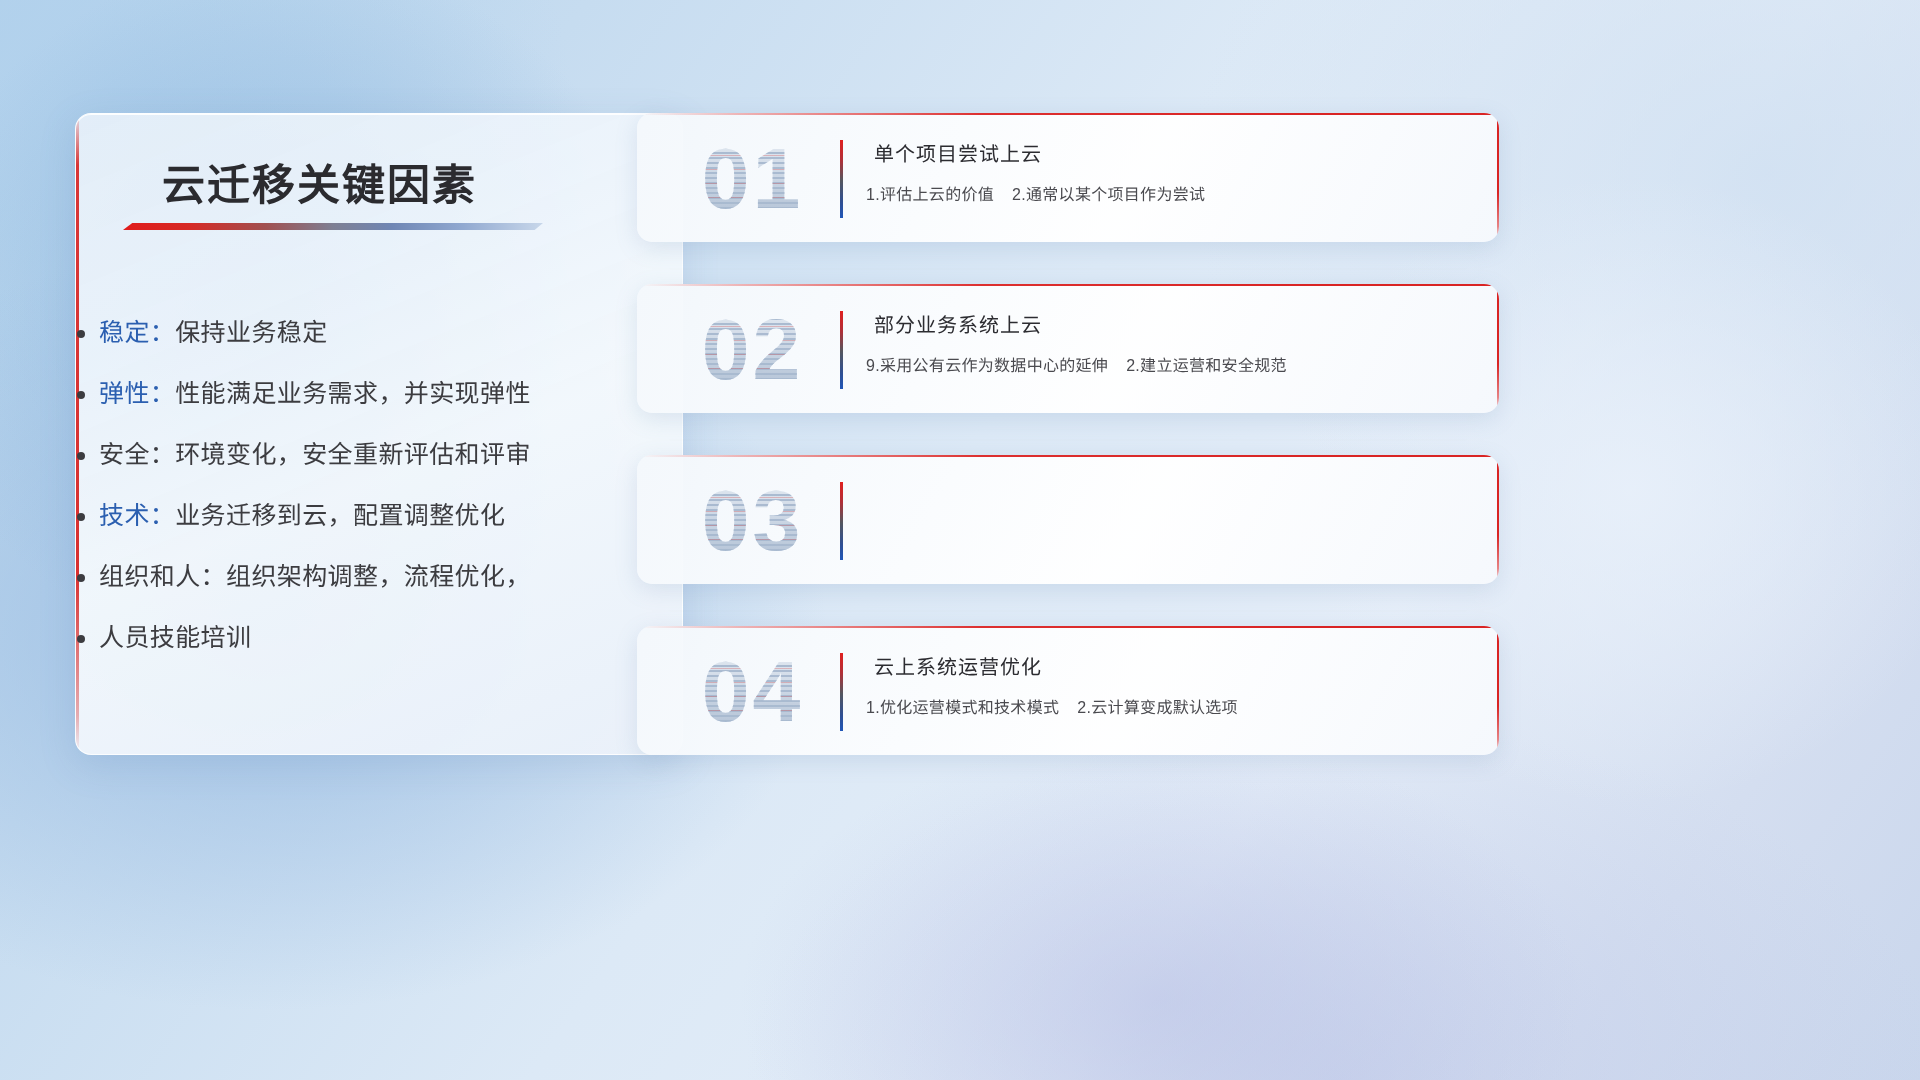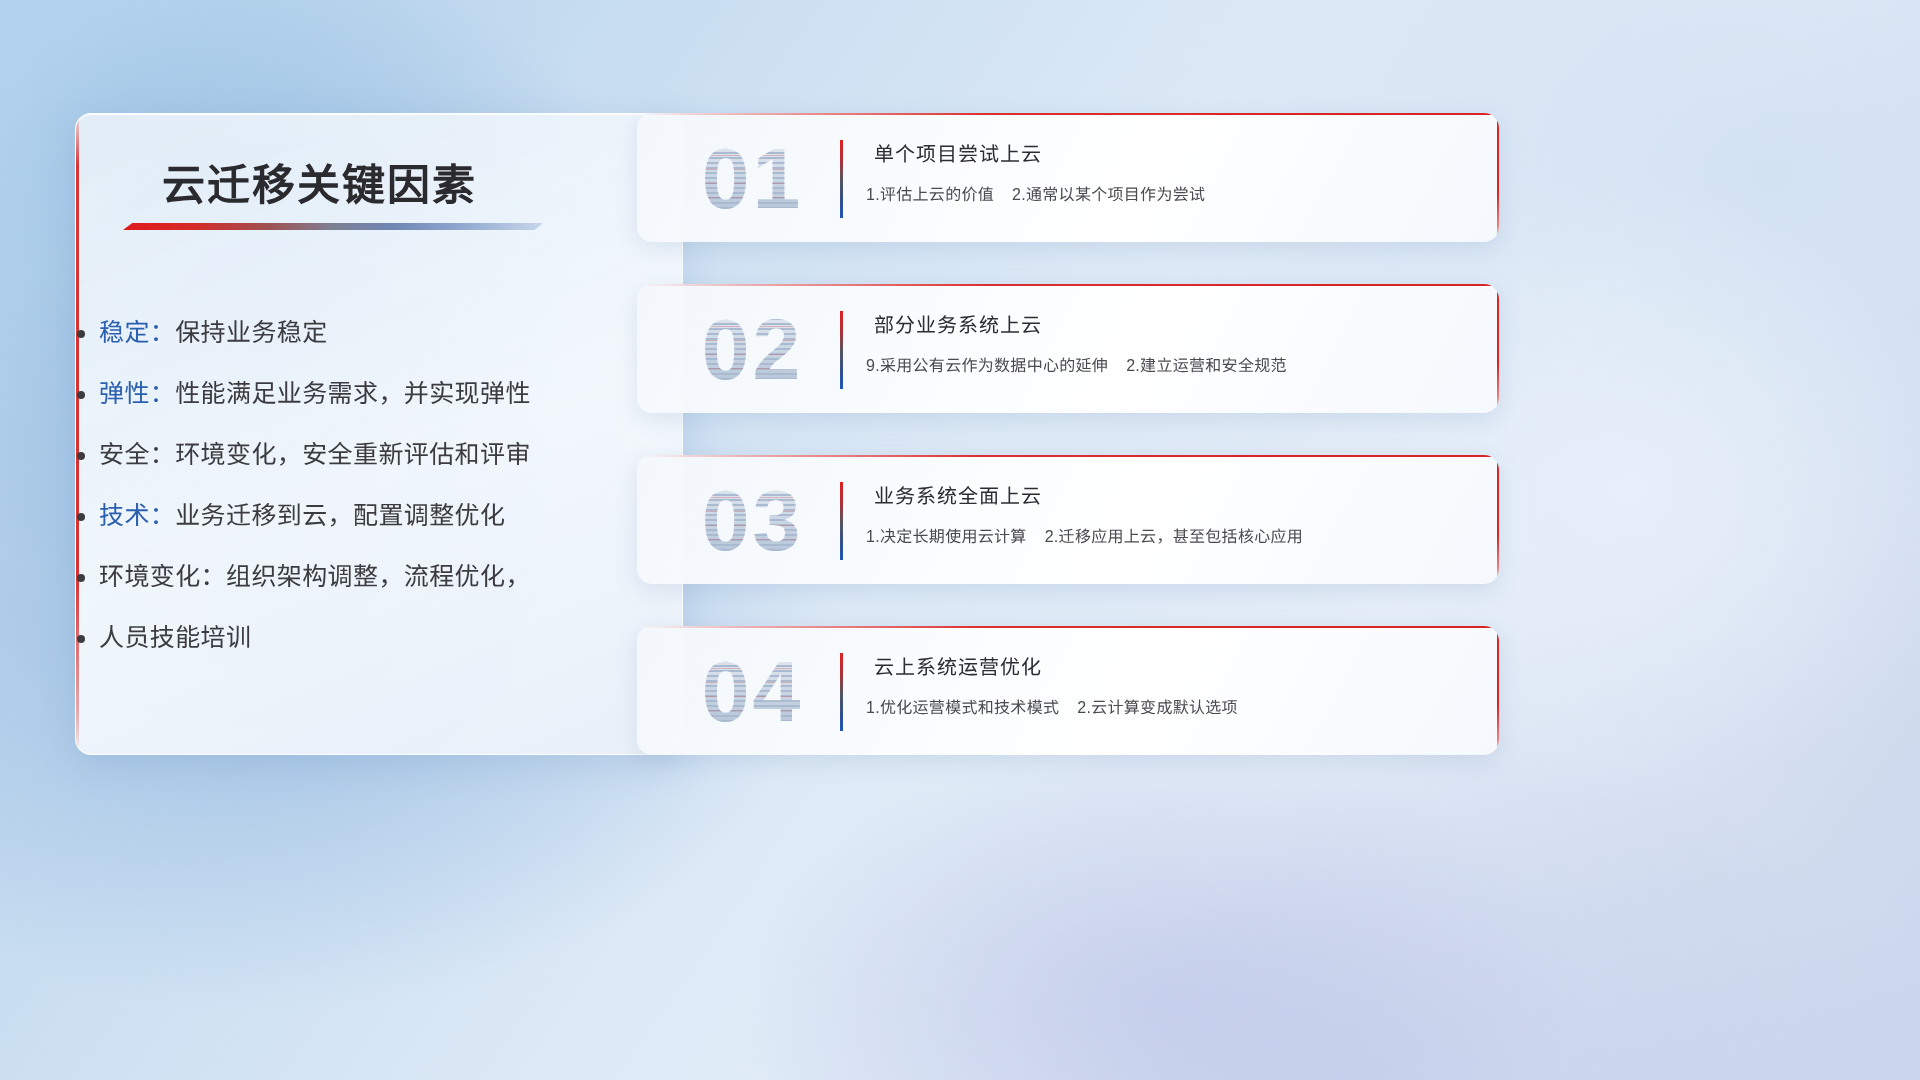--- a/index.html
+++ b/index.html
@@ -219,21 +219,21 @@
   <div class="bg-wash-c"></div>
 
   <section class="left-panel">
     <h1 class="panel-title">云迁移关键因素</h1>
     <div class="panel-rule"></div>
     <ul class="factor-list">
         <li class="factor-row"><span class="factor-key accent">稳定：</span><span class="factor-val">保持业务稳定</span></li>
         <li class="factor-row"><span class="factor-key accent">弹性：</span><span class="factor-val">性能满足业务需求，并实现弹性</span></li>
         <li class="factor-row"><span class="factor-key plain">安全：</span><span class="factor-val">环境变化，安全重新评估和评审</span></li>
         <li class="factor-row"><span class="factor-key accent">技术：</span><span class="factor-val">业务迁移到云，配置调整优化</span></li>
-        <li class="factor-row"><span class="factor-key plain">环境变化：</span><span class="factor-val">组织架构调整，流程优化，</span></li>
+        <li class="factor-row"><span class="factor-key plain">组织和人：</span><span class="factor-val">组织架构调整，流程优化，</span></li>
         <li class="factor-row"><span class="factor-val">人员技能培训</span></li>
       </ul>
   </section>
 
   <section class="cards">
       <article class="card">
         <div class="card-num">01</div>
         <div class="card-num-tint">01</div>
         <div class="card-divider"></div>
         <div class="card-body">
@@ -247,24 +247,20 @@
         <div class="card-divider"></div>
         <div class="card-body">
           <div class="card-title">部分业务系统上云</div>
           <div class="card-desc"><span>9.采用公有云作为数据中心的延伸</span><span class="gap"></span><span>2.建立运营和安全规范</span></div>
         </div>
       </article>
       <article class="card">
         <div class="card-num">03</div>
         <div class="card-num-tint">03</div>
         <div class="card-divider"></div>
-        <div class="card-body">
-          <div class="card-title">业务系统全面上云</div>
-          <div class="card-desc"><span>1.决定长期使用云计算</span><span class="gap"></span><span>2.迁移应用上云，甚至包括核心应用</span></div>
-        </div>
       </article>
       <article class="card">
         <div class="card-num">04</div>
         <div class="card-num-tint">04</div>
         <div class="card-divider"></div>
         <div class="card-body">
           <div class="card-title">云上系统运营优化</div>
           <div class="card-desc"><span>1.优化运营模式和技术模式</span><span class="gap"></span><span>2.云计算变成默认选项</span></div>
         </div>
       </article>

